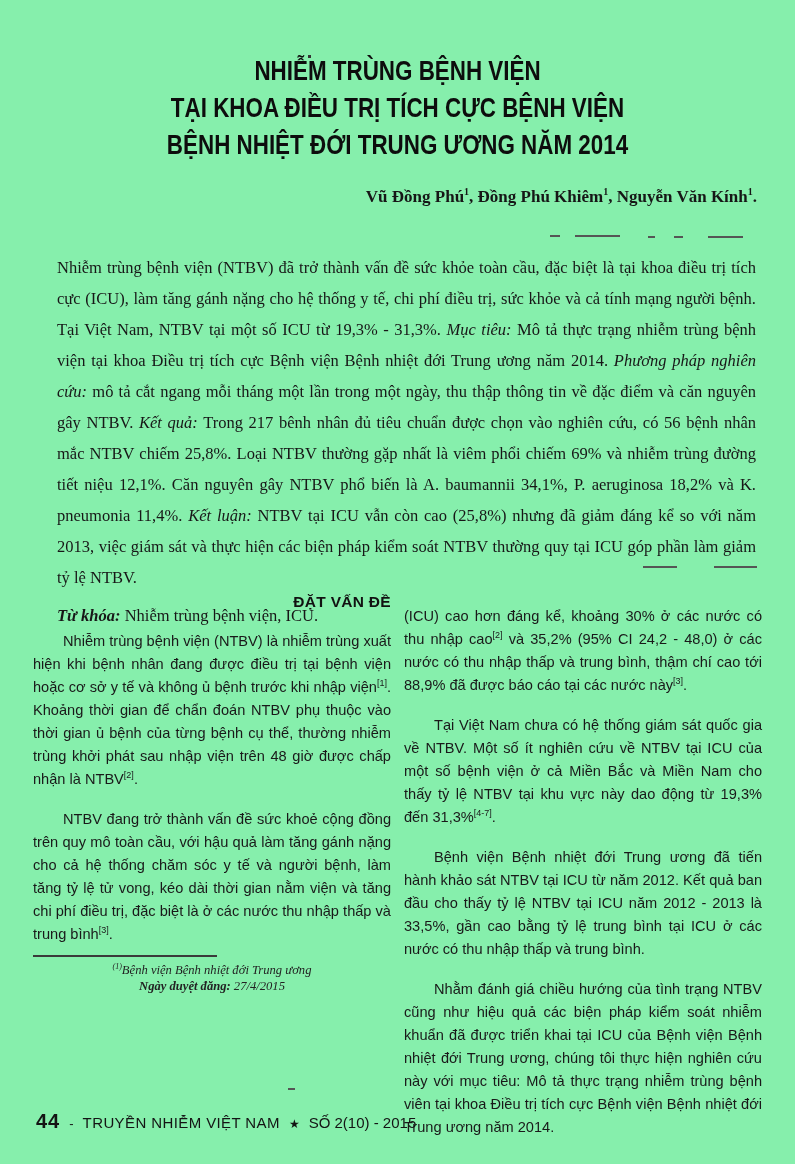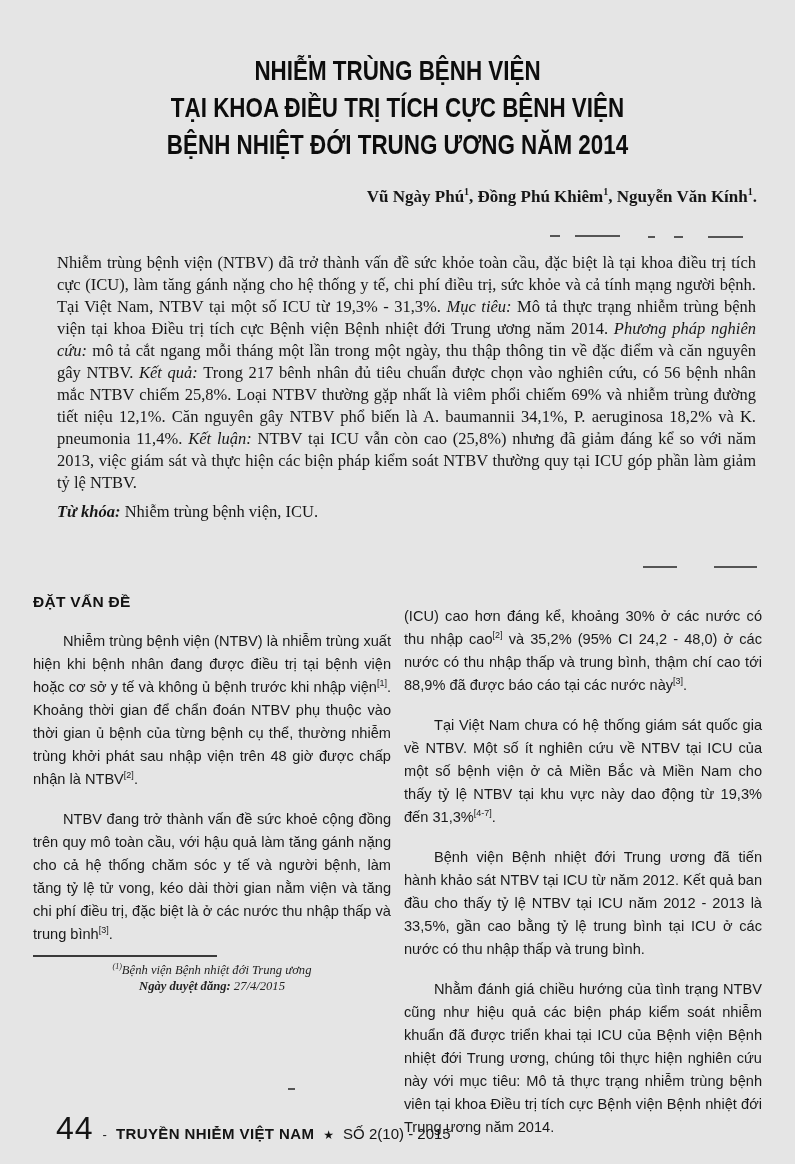--- a/index.html
+++ b/index.html
@@ -6,21 +6,21 @@
   body {
     width: 795px; height: 1164px;
     background: #ffffff;
     font-family: "Liberation Serif", serif;
     color: #181818;
     position: relative;
     overflow: hidden;
   }
   .page {
     position: absolute; inset: 0;
-    background: #e5e5e5;
+    background: #86efac;
   }
 
   
   .title-block {
     position: absolute; top: 52px; left: 0; width: 795px;
     text-align: center;
   }
   .title-line {
     font-family: "Liberation Sans", sans-serif;
     font-weight: bold;
@@ -41,21 +41,21 @@
     font-size: 17px;
     color: #161616;
     text-align: right;
   }
   .authors sup { font-size: 10px; }
 
   
   .abstract-section {
     position: absolute; top: 252px; left: 57px; width: 699px;
     font-size: 16.5px;
-    line-height: 22px;
+    line-height: 31px;
     text-align: justify;
     color: #171717;
   }
   .abstract-text { margin: 0; }
   .abstract-text em { font-style: italic; }
   .keywords { margin: 7px 0 0 0; }
   .keywords strong { font-weight: bold; font-style: italic; }
 
   sup {
     font-size: 9.5px;
@@ -74,21 +74,21 @@
     text-align: justify;
   }
   .col { width: 358px; }
   .section-heading {
     font-family: "Liberation Sans", sans-serif;
     font-size: 15.5px;
     font-weight: bold;
     letter-spacing: 0.3px;
     margin: 2px 0 11px 0;
     color: #111;
-    text-align: left;
+    text-align: right;
   }
   .body-par { margin: 17px 0 9px 0; text-indent: 30px; }
   .body-par.no-indent { text-indent: 0; }
   .body-par sup { font-size: 9px; }
 
   
   .footnote-rule {
     width: 184px; height: 2px;
     background: #3a3a3a;
     margin: 7px 0 6px 0;
@@ -106,23 +106,23 @@
   .fn-line sup { font-size: 8px; }
 
   
   .page-footer {
     position: absolute; top: 1110px; left: 36px;
     display: flex; align-items: baseline; gap: 9px;
     font-family: "Liberation Sans", sans-serif;
     color: #141414;
     white-space: nowrap;
   }
-  .page-number { font-size: 32px; font-weight: 400; letter-spacing: 1px; margin-left: 20px; }
+  .page-number { font-size: 20px; font-weight: 700; letter-spacing: 1px; }
   .footer-sep { font-size: 13px; }
-  .journal-name { font-weight: bold; font-size: 15px; letter-spacing: 0.4px; }
+  .journal-name { font-weight: normal; font-size: 15px; letter-spacing: 0.4px; }
   .star-icon { font-size: 12px; }
   .issue { font-size: 15px; }
 
   
   .artifact {
     position: absolute; height: 2px;
     background: #555;
   }
   .artifact.dot { height: 3px; background: #333; }
 </style>
@@ -130,21 +130,21 @@
 <body>
 
 <div class="page">
 
   <header class="title-block">
     <div class="title-line">NHIỄM TRÙNG BỆNH VIỆN</div>
     <div class="title-line">TẠI KHOA ĐIỀU TRỊ TÍCH CỰC BỆNH VIỆN</div>
     <div class="title-line">BỆNH NHIỆT ĐỚI TRUNG ƯƠNG NĂM 2014</div>
   </header>
 
-  <div class="authors"><span>Vũ Ngày Phú</span><sup>1</sup><span>, Đồng Phú Khiêm</span><sup>1</sup><span>, Nguyễn Văn Kính</span><sup>1</sup><span>.</span></div>
+  <div class="authors"><span>Vũ Đồng Phú</span><sup>1</sup><span>, Đồng Phú Khiêm</span><sup>1</sup><span>, Nguyễn Văn Kính</span><sup>1</sup><span>.</span></div>
 
   <div class="artifact" style="top:235px; left:550px; width:10px;"></div>
   <div class="artifact" style="top:235px; left:575px; width:45px;"></div>
   <div class="artifact" style="top:236px; left:648px; width:7px;"></div>
   <div class="artifact" style="top:236px; left:674px; width:9px;"></div>
   <div class="artifact" style="top:236px; left:708px; width:35px;"></div>
   <div class="artifact dot" style="top:55px; left:308px; width:3px;"></div>
 
   <section class="abstract-section">
     <p class="abstract-text"><span>Nhiễm trùng bệnh viện (NTBV) đã trở thành vấn đề sức khỏe toàn cầu, đặc biệt là tại khoa điều trị tích cực (ICU), làm tăng gánh nặng cho hệ thống y tế, chi phí điều trị, sức khỏe và cả tính mạng người bệnh. Tại Việt Nam, NTBV tại một số ICU từ 19,3% - 31,3%. </span><em>Mục tiêu:</em><span> Mô tả thực trạng nhiễm trùng bệnh viện tại khoa Điều trị tích cực Bệnh viện Bệnh nhiệt đới Trung ương năm 2014. </span><em>Phương pháp nghiên cứu:</em><span> mô tả cắt ngang mỗi tháng một lần trong một ngày, thu thập thông tin về đặc điểm và căn nguyên gây NTBV. </span><em>Kết quả:</em><span> Trong 217 bênh nhân đủ tiêu chuẩn được chọn vào nghiên cứu, có 56 bệnh nhân mắc NTBV chiếm 25,8%. Loại NTBV thường gặp nhất là viêm phổi chiếm 69% và nhiễm trùng đường tiết niệu 12,1%. Căn nguyên gây NTBV phổ biến là A. baumannii 34,1%, P. aeruginosa 18,2% và K. pneumonia 11,4%. </span><em>Kết luận:</em><span> NTBV tại ICU vẫn còn cao (25,8%) nhưng đã giảm đáng kể so với năm 2013, việc giám sát và thực hiện các biện pháp kiểm soát NTBV thường quy tại ICU góp phần làm giảm tỷ lệ NTBV.</span></p>

